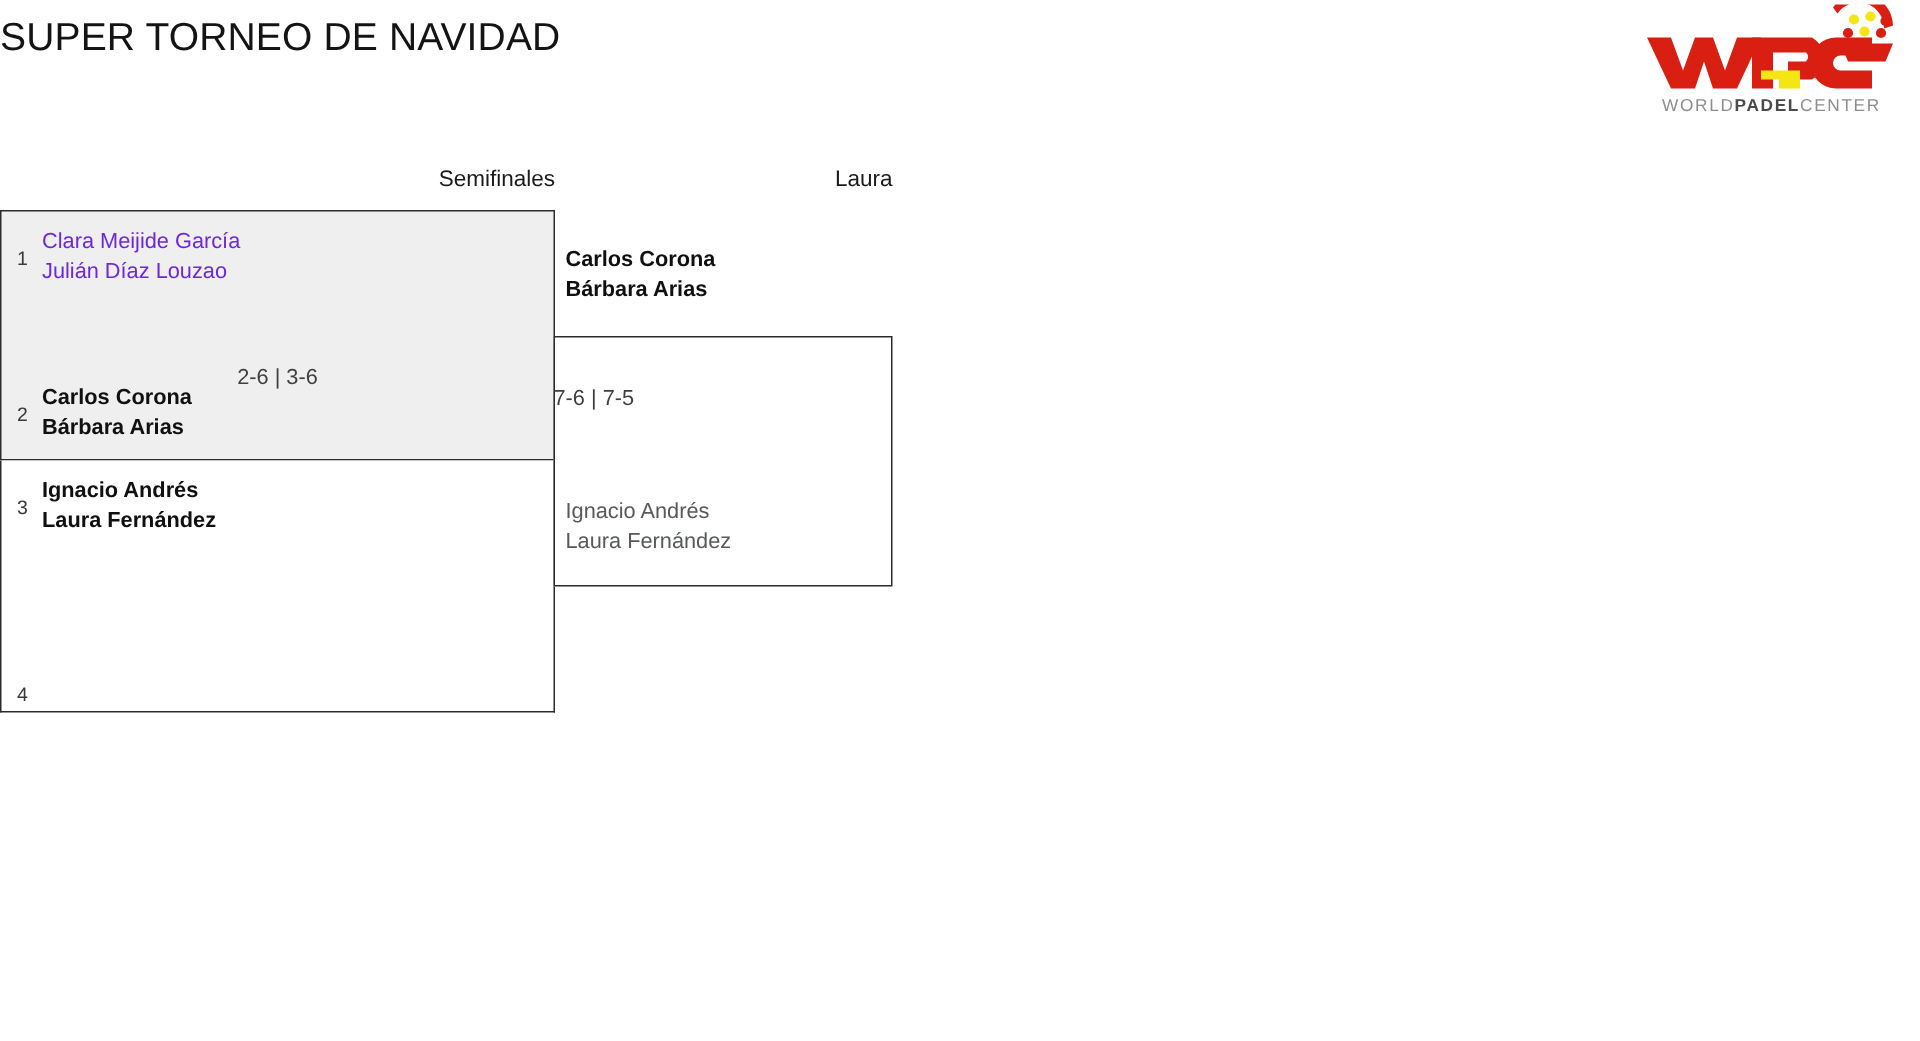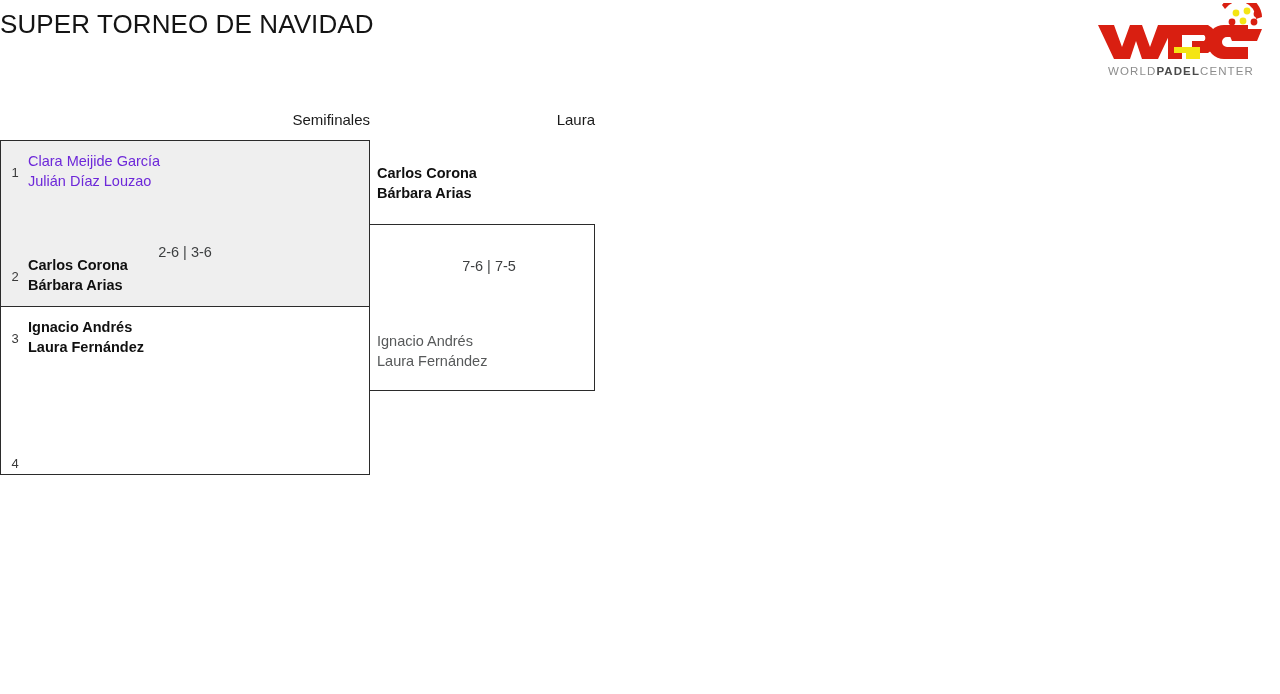--- a/index.html
+++ b/index.html
@@ -151,21 +151,21 @@
     top: 332px;
     white-space: nowrap;
   }
   #final-loser-block .player { color: #57595a; font-weight: 400; }
 
   #final-score {
     position: absolute;
     left: 369px;
     top: 258px;
     width: 240px;
-    text-align: center;
+    text-align: left;
     font-size: 14.5px;
     color: #3d3f40;
     white-space: nowrap;
   }
 </style>
 </head>
 <body>
 
 <div id="tournament-header">
   <div class="title-line">SUPER TORNEO DE NAVIDAD</div>

